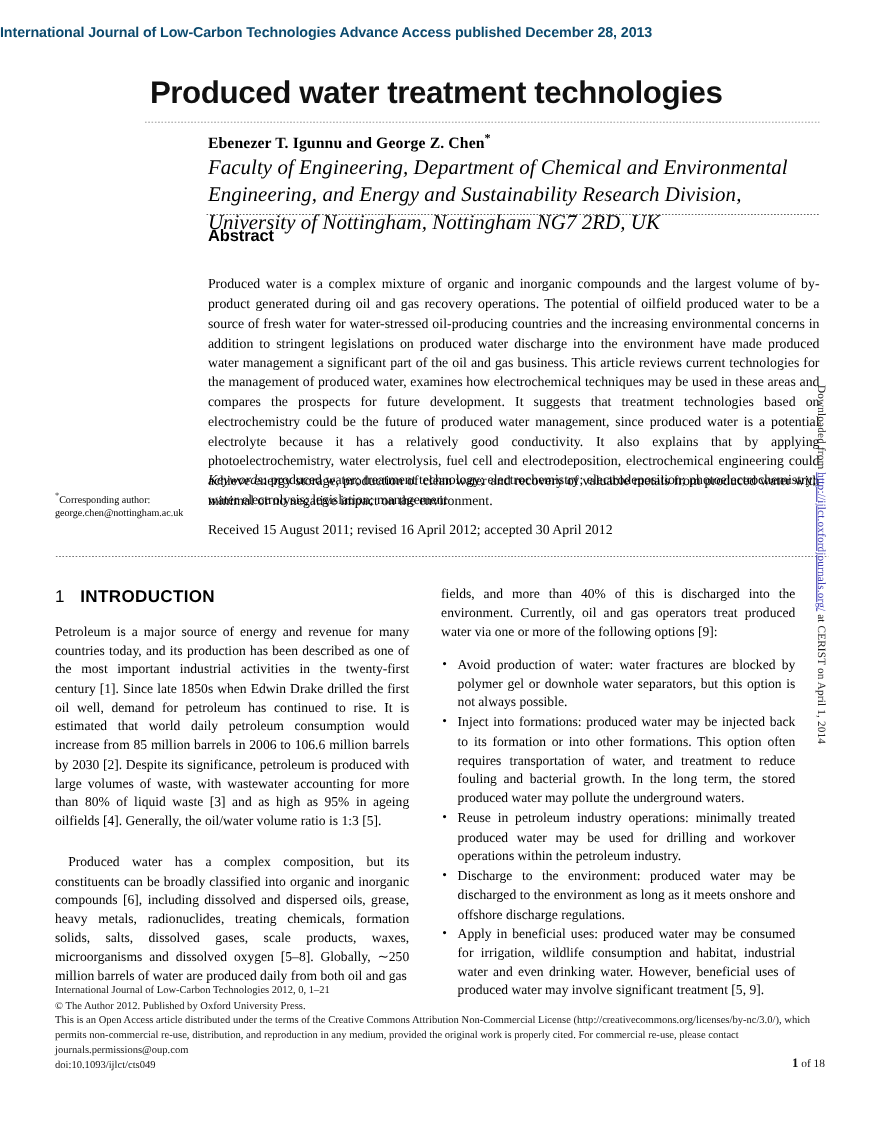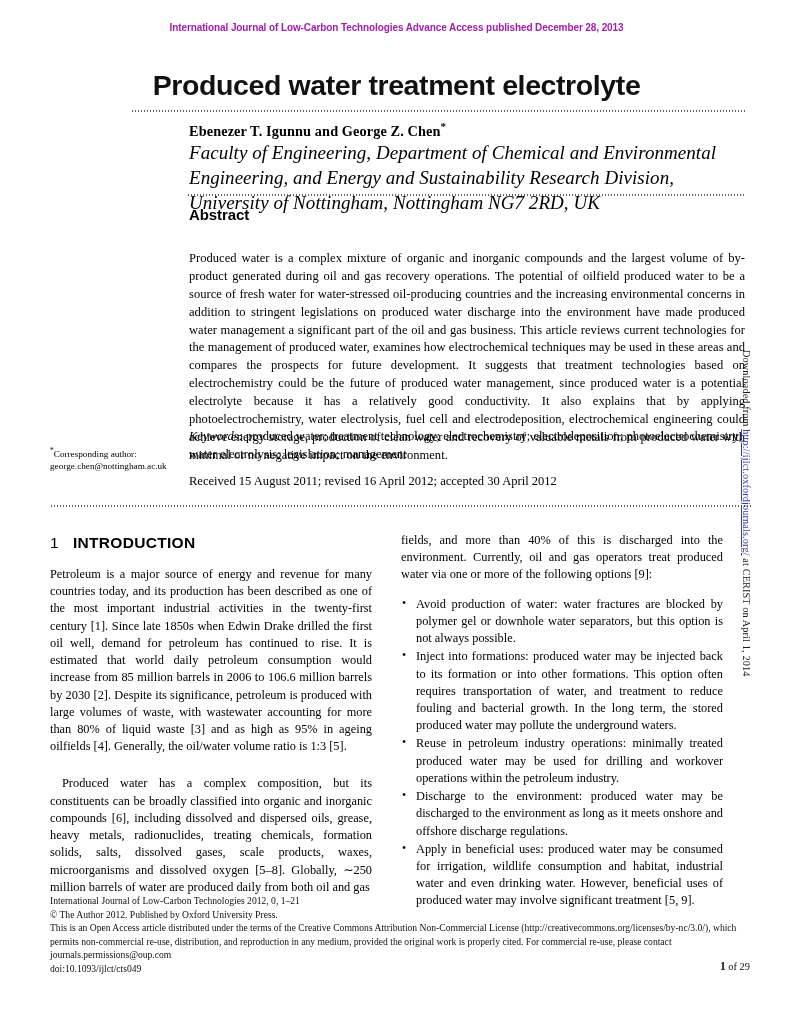--- a/index.html
+++ b/index.html
@@ -25,26 +25,26 @@
     height: 1024px;
     box-sizing: border-box;
   }
 
   
   .running-head {
     position: absolute;
     left: 0;
     right: 0;
     top: 22px;
-    text-align: center;
-    font-family: "Liberation Sans", sans-serif;
-    font-weight: bold;
-    font-size: 10px;
+    text-align: left;
+    font-family: "Liberation Sans", sans-serif;
+    font-weight: bold;
+    font-size: 13px;
     letter-spacing: -0.1px;
-    color: #a21caf;
+    color: #0c4a6e;
   }
 
   
   .title {
     position: absolute;
     left: 48px;
     right: 48px;
     top: 70px;
     text-align: center;
     font-family: "Liberation Sans", sans-serif;
@@ -249,21 +249,21 @@
   }
   .page-num b { font-size: 11.6px; font-weight: bold; }
 </style>
 </head>
 <body>
 
 <div class="page">
 
   <div class="running-head">International Journal of Low-Carbon Technologies Advance Access published December 28, 2013</div>
 
-  <div class="title">Produced water treatment electrolyte</div>
+  <div class="title">Produced water treatment technologies</div>
   <div class="dotrule r-title"></div>
 
   <div class="authors"><span>Ebenezer T. Igunnu and George Z. Chen</span><span class="star">*</span></div>
 
   <div class="affiliation">Faculty of Engineering, Department of Chemical and Environmental Engineering, and Energy and Sustainability Research Division, University of Nottingham, Nottingham NG7 2RD, UK</div>
   <div class="dotrule r-affil"></div>
 
   <div class="abstract-head">Abstract</div>
   <div class="abstract-body">Produced water is a complex mixture of organic and inorganic compounds and the largest volume of by-product generated during oil and gas recovery operations. The potential of oilfield produced water to be a source of fresh water for water-stressed oil-producing countries and the increasing environmental concerns in addition to stringent legislations on produced water discharge into the environment have made produced water management a significant part of the oil and gas business. This article reviews current technologies for the management of produced water, examines how electrochemical techniques may be used in these areas and compares the prospects for future development. It suggests that treatment technologies based on electrochemistry could be the future of produced water management, since produced water is a potential electrolyte because it has a relatively good conductivity. It also explains that by applying photoelectrochemistry, water electrolysis, fuel cell and electrodeposition, electrochemical engineering could achieve energy storage, production of clean water and recovery of valuable metals from produced water with minimal or no negative impact on the environment.</div>
 
@@ -295,17 +295,17 @@
   </div>
 
   <div class="download-note"><span>Downloaded from </span><a href="#">http://ijlct.oxfordjournals.org/</a><span> at CERIST on April 1, 2014</span></div>
 
   <div class="footer">
     <span class="line">International Journal of Low-Carbon Technologies 2012, 0, 1–21</span>
     <span class="line">© The Author 2012. Published by Oxford University Press.</span>
     <span class="license">This is an Open Access article distributed under the terms of the Creative Commons Attribution Non-Commercial License (http://creativecommons.org/licenses/by-nc/3.0/), which permits non-commercial re-use, distribution, and reproduction in any medium, provided the original work is properly cited. For commercial re-use, please contact journals.permissions@oup.com</span>
     <span class="footer-doi-row">
       <span>doi:10.1093/ijlct/cts049</span>
-      <span class="page-num"><b>1</b><span> of 29</span></span>
+      <span class="page-num"><b>1</b><span> of 18</span></span>
     </span>
   </div>
 
 </div>
 
 </body></html>

